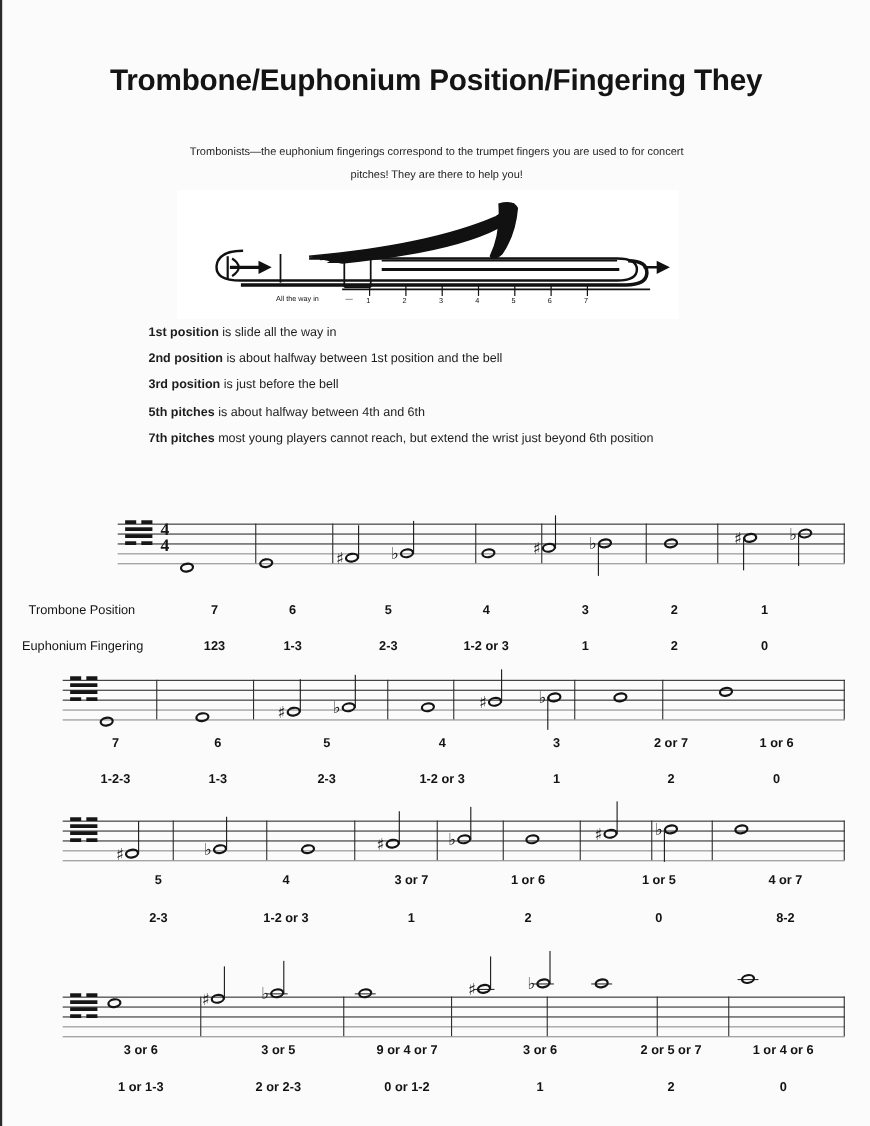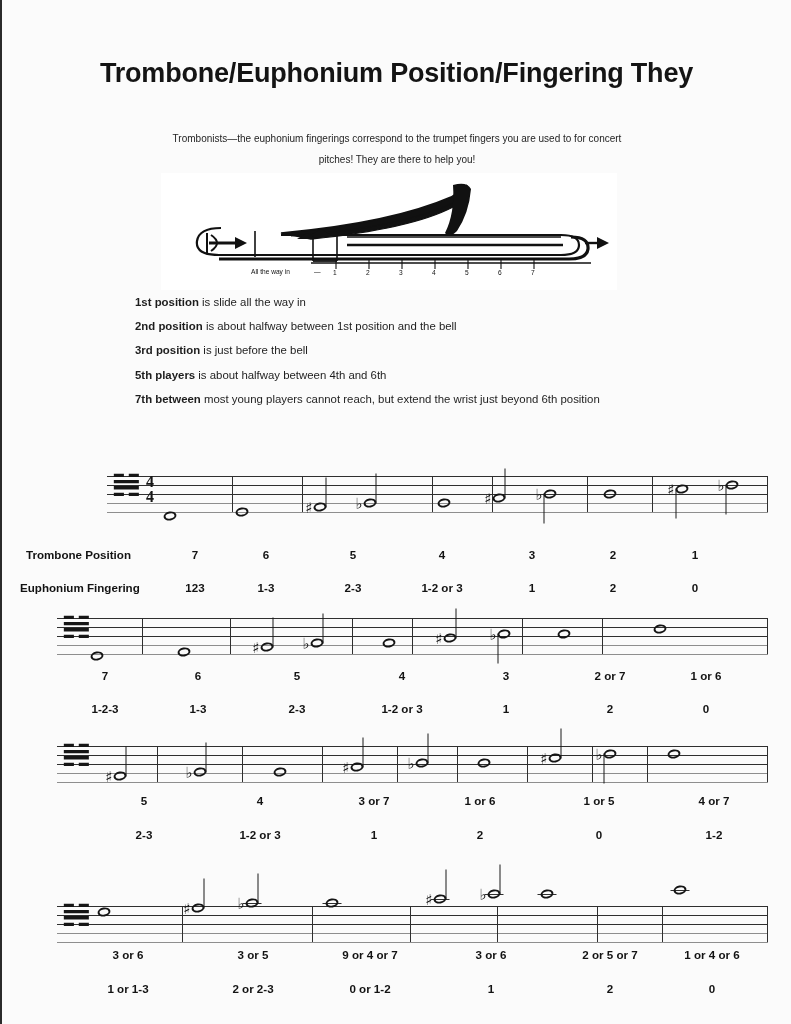--- a/index.html
+++ b/index.html
@@ -154,21 +154,21 @@
     height: 1px;
     width: 19px;
     background: #2f2f2f;
     transform: translate(-50%, 0);
   }
 
   
   .row-label {
     position: absolute;
     font-size: 11.6px;
-    font-weight: 700;
+    font-weight: 400;
     color: #131313;
     white-space: nowrap;
   }
   .cell {
     position: absolute;
     font-size: 11.6px;
     font-weight: 700;
     color: #131313;
     text-align: center;
     transform: translateX(-50%);
@@ -233,22 +233,22 @@
     <text class="tb-label" x="304" y="102">5</text>
     <text class="tb-label" x="337" y="102">6</text>
     <text class="tb-label" x="370" y="102">7</text>
   </svg>
 </div>
 
 <div class="positions">
   <div class="pos-line"><b>1st position</b><span> is slide all the way in</span></div>
   <div class="pos-line"><b>2nd position</b><span> is about halfway between 1st position and the bell</span></div>
   <div class="pos-line"><b>3rd position</b><span> is just before the bell</span></div>
-  <div class="pos-line"><b>5th players</b><span> is about halfway between 4th and 6th</span></div>
-  <div class="pos-line"><b>7th between</b><span> most young players cannot reach, but extend the wrist just beyond 6th position</span></div>
+  <div class="pos-line"><b>5th pitches</b><span> is about halfway between 4th and 6th</span></div>
+  <div class="pos-line"><b>7th pitches</b><span> most young players cannot reach, but extend the wrist just beyond 6th position</span></div>
 </div>
 
 <div id="systems-host">
     <div class="system" style="left: 0px; top: 470px;">
       <div class="staff" style="left: 105px; top: 0px; width: 661px; height: 60px;">
         <div class="staff-line" style="top: 6px;"></div>
         <div class="staff-line" style="top: 15px;"></div>
         <div class="staff-line" style="top: 24px;"></div>
         <div class="staff-line grayish" style="top: 33px;"></div>
         <div class="staff-line grayish" style="top: 42px;"></div>
@@ -452,21 +452,21 @@
     <div class="cell" style="left: 258px; top: 794px;">4</div>
     <div class="cell" style="left: 372px; top: 794px;">3 or 7</div>
     <div class="cell" style="left: 478px; top: 794px;">1 or 6</div>
     <div class="cell" style="left: 597px; top: 794px;">1 or 5</div>
     <div class="cell" style="left: 712px; top: 794px;">4 or 7</div>
     <div class="cell" style="left: 142px; top: 828px;">2-3</div>
     <div class="cell" style="left: 258px; top: 828px;">1-2 or 3</div>
     <div class="cell" style="left: 372px; top: 828px;">1</div>
     <div class="cell" style="left: 478px; top: 828px;">2</div>
     <div class="cell" style="left: 597px; top: 828px;">0</div>
-    <div class="cell" style="left: 712px; top: 828px;">1-2</div>
+    <div class="cell" style="left: 712px; top: 828px;">8-2</div>
     <div class="system" style="left: 0px; top: 900px;">
       <div class="staff" style="left: 55px; top: 0px; width: 711px; height: 60px;">
         <div class="staff-line" style="top: 6px;"></div>
         <div class="staff-line" style="top: 15px;"></div>
         <div class="staff-line" style="top: 24px;"></div>
         <div class="staff-line grayish" style="top: 33px;"></div>
         <div class="staff-line grayish" style="top: 42px;"></div>
         <div class="barline" style="left: 125px; top: 6px; height: 36px;"></div>
         <div class="barline" style="left: 255px; top: 6px; height: 36px;"></div>
         <div class="barline" style="left: 353px; top: 6px; height: 36px;"></div>

